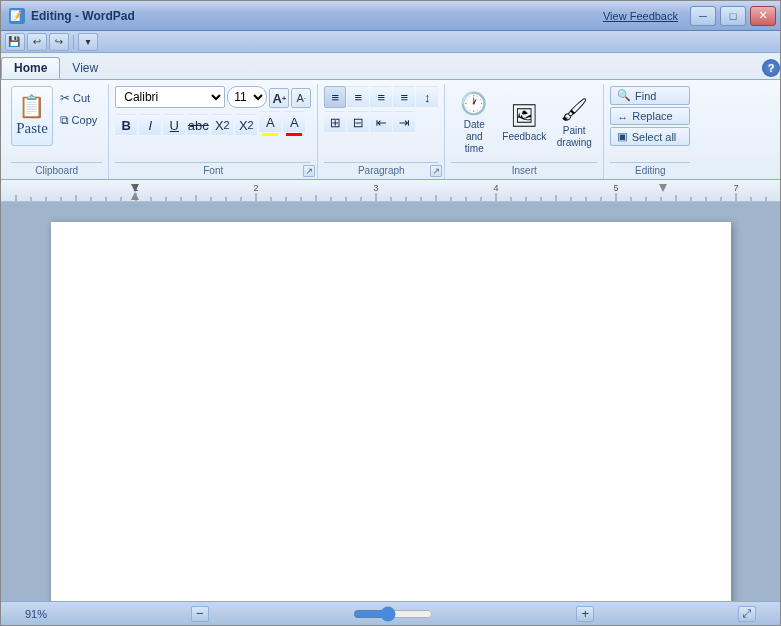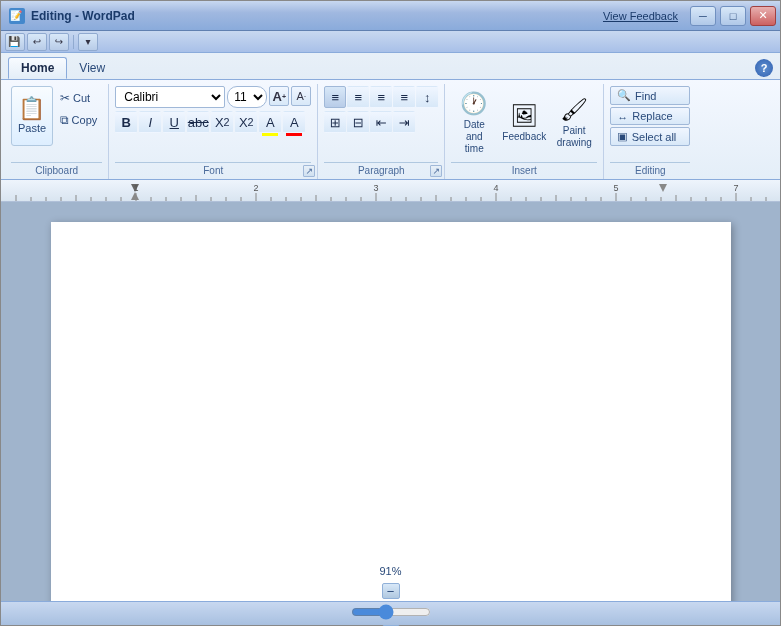--- a/index.html
+++ b/index.html
@@ -101,21 +101,21 @@
     .qa-separator { width: 1px; height: 14px; background: #90aad0; margin: 0 2px; }
     
     .ribbon {
       background: linear-gradient(to bottom, #e8f0f8 0%, #d0e0f0 100%);
       border-bottom: 1px solid #8aabdb;
       flex-shrink: 0;
     }
     .ribbon-tabs {
       display: flex;
       align-items: flex-end;
-      padding: 0 7px;
+      padding: 0 0;
       height: 26px;
     }
     .ribbon-tab {
       padding: 3px 12px 4px;
       font-size: 12px;
       cursor: pointer;
       border-radius: 3px 3px 0 0;
       color: #2a4a7a;
       height: 22px;
       display: flex; align-items: center;
@@ -172,40 +172,40 @@
       align-items: center; justify-content: center;
       width: 42px; min-height: 60px;
       background: linear-gradient(to bottom, #f8fcff, #ddeeff);
       border: 1px solid #b0c8e0;
       border-radius: 3px; cursor: pointer;
       gap: 2px;
     }
     .paste-icon {
       font-size: 22px; line-height: 1;
     }
-    .paste-label { font-size: 11px; color: #2a4a7a; }
+    .paste-label { font-size: 15px; color: #2a4a7a; font-family: Liberation Serif, serif; }
     .clipboard-small {
       display: flex; flex-direction: column;
       gap: 2px; padding-top: 2px;
     }
     .small-btn {
       display: flex; align-items: center;
       gap: 3px; padding: 2px 4px;
       background: transparent; border: 1px solid transparent;
       border-radius: 2px; cursor: pointer;
       font-size: 11px; color: #2a4a7a;
       white-space: nowrap;
     }
     .small-icon { font-size: 12px; }
     
     .font-group .ribbon-group-content {
       flex-direction: column;
       gap: 3px;
     }
-    .font-row { display: flex; align-items: flex-start; gap: 2px; }
+    .font-row { display: flex; align-items: flex-end; gap: 2px; }
     .font-select {
       width: 110px; height: 22px;
       background: white; border: 1px solid #a0b8d8;
       font-size: 12px; padding: 1px 4px;
       border-radius: 2px; cursor: pointer;
     }
     .font-size-select {
       width: 40px; height: 22px;
       background: white; border: 1px solid #a0b8d8;
       font-size: 12px; padding: 1px 2px;
@@ -297,25 +297,24 @@
       font-family: Calibri, sans-serif;
       font-size: 11pt;
     }
     
     .status-bar {
       height: 24px;
       background: linear-gradient(to bottom, #c8d8f0, #a8c0e0);
       border-top: 1px solid #8aabdb;
       display: flex;
       align-items: center;
-      justify-content: center;
-      padding: 0 0;
+      justify-content: space-between;
+      padding: 0 24px;
       flex-shrink: 0;
       gap: 6px;
-      flex-direction: column;
     }
     .zoom-text { font-size: 11px; color: #2a4a7a; }
     .zoom-minus, .zoom-plus {
       width: 18px; height: 16px;
       background: linear-gradient(to bottom, #d8e8f8, #b0c8e0);
       border: 1px solid #90b0d8; border-radius: 2px;
       display: flex; align-items: center; justify-content: center;
       font-size: 13px; cursor: pointer; color: #2a4a7a;
     }
     .zoom-slider {

